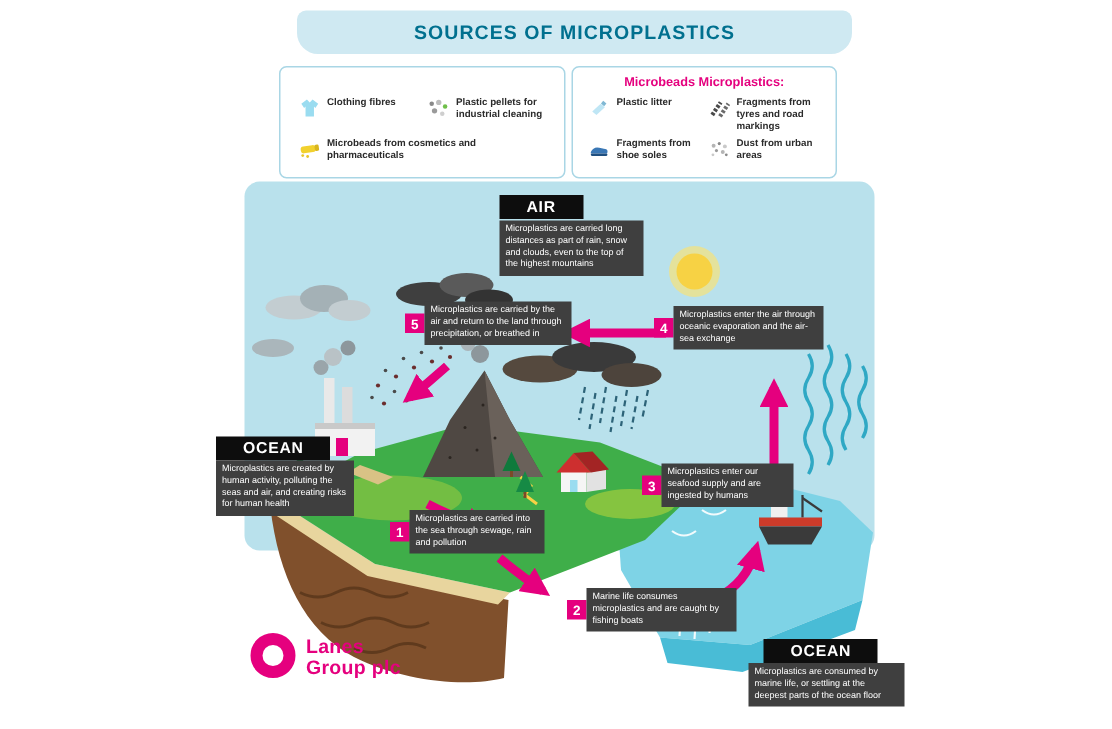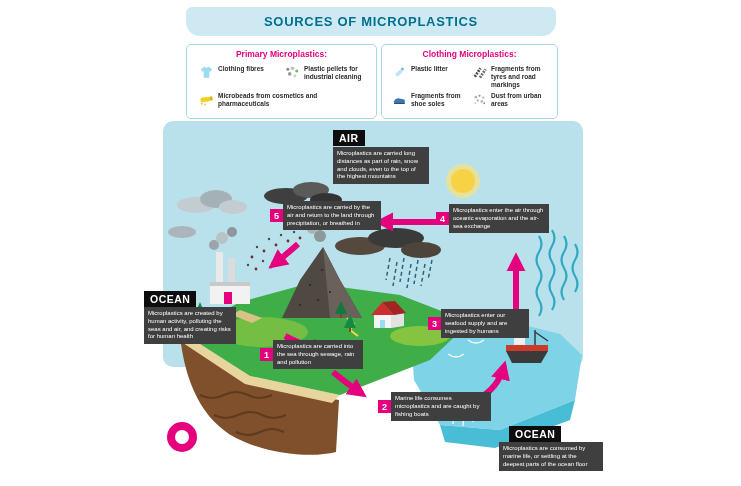--- a/index.html
+++ b/index.html
@@ -3,41 +3,41 @@
 <meta charset="utf-8">
 <style>
   html,body { margin:0; padding:0; background:#ffffff; }
   .canvas {
     position:relative; width:741px; height:486px; background:#ffffff;
     font-family:"Liberation Sans", sans-serif; overflow:hidden;
   }
   .scene { position:absolute; left:0; top:0; width:741px; height:486px; }
 
   .banner {
-    position:absolute; left:186px; top:7px; width:370px; height:29px;
+    position:absolute; left:198px; top:7px; width:370px; height:29px;
     background:#cfe9f2; border-radius:6px 6px 14px 14px;
     display:flex; align-items:center; justify-content:center;
   }
   .banner .title { font-size:13px; font-weight:bold; letter-spacing:.7px; color:#00708f; }
 
   .legend-box {
     position:absolute; top:44px; height:73px; background:#ffffff;
     border:1px solid #a9d6e5; border-radius:5px;
   }
   .legend-title {
     position:absolute; top:4px; left:0; right:0; text-align:center;
     font-size:8.5px; font-weight:bold; color:#e5007e;
   }
   .legend-item { position:absolute; display:flex; gap:4px; align-items:flex-start; }
   .legend-item .lbl { font-size:6.5px; font-weight:bold; color:#2b2b2b; line-height:1.25; }
   .legend-item svg { flex:0 0 auto; }
 
   .zone-label {
     position:absolute; background:#0d0d0d; color:#ffffff; font-weight:bold;
-    font-size:10.5px; letter-spacing:.5px; padding:2px 6px;
+    font-size:10.5px; letter-spacing:.5px; padding:2px 18px;
   }
   .zone-text {
     position:absolute; background:#3f3f3f; color:#ffffff;
     font-size:6px; line-height:1.3; padding:3px 4px;
   }
   .step { position:absolute; display:flex; align-items:center; }
   .step-num {
     width:13px; height:13px; background:#e5007e; color:#fff; font-size:9px; font-weight:bold;
     display:flex; align-items:center; justify-content:center; flex:0 0 13px;
   }
@@ -216,21 +216,20 @@
       <path d="M477,399 C492,392 500,381 504,366" marker-end="url(#arrow)"></path>
       <path d="M516,314 L516,258" marker-end="url(#arrow)"></path>
     </g>
   </svg>
 
   <div class="banner">
     <span class="title">SOURCES OF MICROPLASTICS</span>
   </div>
 
   <div class="legend-box" style="left:186px; width:189px;">
-    <div class="legend-title">Primary Microplastics:</div>
 
     <div class="legend-item" style="left:12px; top:20px;">
       <svg width="15" height="14" viewBox="0 0 16 14">
         <path d="M2,4 L6,1 L8,3 L10,1 L14,4 L12,7 L11,6 L11,13 L5,13 L5,6 L4,7 Z" fill="#9adcf0"></path>
       </svg>
       <span class="lbl" style="width:50px;">Clothing fibres</span>
     </div>
 
     <div class="legend-item" style="left:98px; top:20px;">
       <svg width="15" height="14" viewBox="0 0 16 14">
@@ -248,21 +247,21 @@
         <rect x="1.5" y="5" width="10.5" height="5" rx="2" fill="#f2d12e" transform="rotate(-8 7 7)"></rect>
         <rect x="11.5" y="4.2" width="3" height="4.5" rx="1" fill="#d9b61e" transform="rotate(-8 13 6.5)"></rect>
         <circle cx="3" cy="12" r="1" fill="#e8c52a"></circle>
         <circle cx="6.5" cy="12.7" r="1" fill="#e8c52a"></circle>
       </svg>
       <span class="lbl" style="width:110px;">Microbeads from cosmetics and pharmaceuticals</span>
     </div>
   </div>
 
   <div class="legend-box" style="left:381px; width:175px;">
-    <div class="legend-title">Clothing Microplastics:</div>
+    <div class="legend-title">Microbeads Microplastics:</div>
 
     <div class="legend-item" style="left:10px; top:20px;">
       <svg width="15" height="14" viewBox="0 0 16 14">
         <path d="M3,9.5 L9,4 L12,6.5 L6,12 Z" fill="#bfe6f5"></path>
         <rect x="9.5" y="2.5" width="3" height="2.5" fill="#7fb8d4" transform="rotate(40 11 4)"></rect>
       </svg>
       <span class="lbl" style="width:46px;">Plastic litter</span>
     </div>
 
     <div class="legend-item" style="left:90px; top:20px;">
@@ -323,14 +322,18 @@
     <span class="step-num">4</span>
     <div class="step-text" style="width:92px;">Microplastics enter the air through oceanic evaporation and the air-sea exchange</div>
   </div>
 
   <div class="step" style="left:270px; top:201px;">
     <span class="step-num">5</span>
     <div class="step-text" style="width:90px;">Microplastics are carried by the air and return to the land through precipitation, or breathed in</div>
   </div>
 
   <div class="logo-mark"></div>
+  <div class="logo-text">
+    <div>Lanes</div>
+    <div>Group plc</div>
+  </div>
 
 </div>
 
 </body></html>

